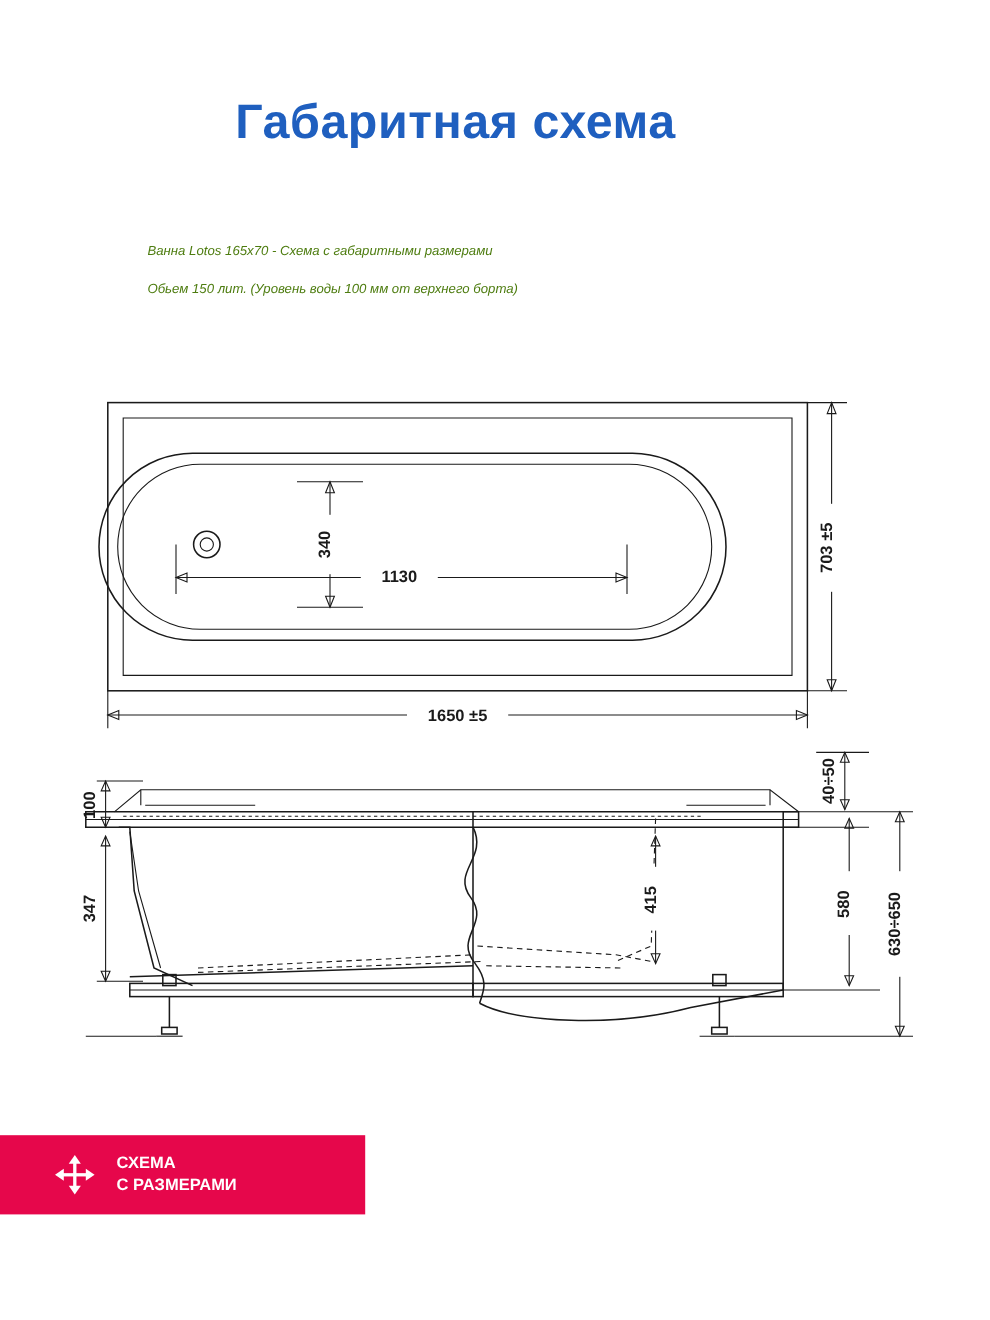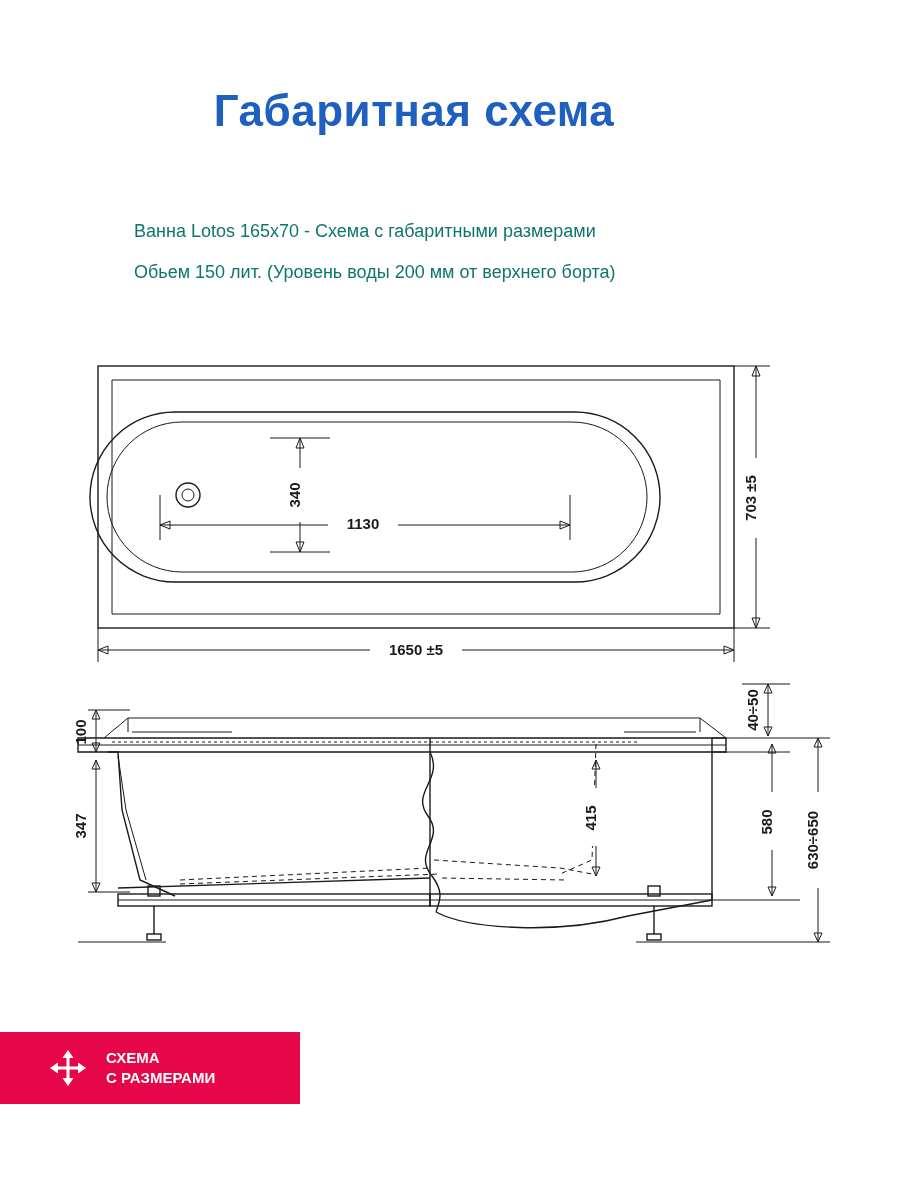--- a/index.html
+++ b/index.html
@@ -34,42 +34,43 @@
     font-family: "Liberation Sans", sans-serif;
   }
 
   .subtitle-block {
     position: absolute;
     top: 222px;
     left: 134px;
     width: 700px;
   }
   .subtitle {
-    font-size: 18px;
-    color: #0f766e;
+    font-size: 12px;
+    font-style: italic;
+    color: #4d7c0f;
     line-height: 1.1;
     font-family: "Liberation Sans", sans-serif;
   }
   .subtitle + .subtitle {
     margin-top: 21px;
   }
 
   .drawing {
     position: absolute;
     top: 340px;
     left: 0;
     width: 900px;
     height: 680px;
   }
 
   .footer-badge {
     position: absolute;
     left: 0;
     top: 1032px;
-    width: 300px;
+    width: 332px;
     height: 72px;
     background: #e6074b;
     display: flex;
     align-items: center;
     padding-left: 48px;
     box-sizing: border-box;
   }
   .footer-badge .badge-icon {
     width: 40px;
     height: 40px;
@@ -99,21 +100,21 @@
 </style>
 </head>
 <body>
 
 <div class="page">
 
   <div class="title">Габаритная схема</div>
 
   <div class="subtitle-block">
     <div class="subtitle">Ванна Lotos 165х70 - Схема с габаритными размерами</div>
-    <div class="subtitle">Обьем 150 лит.  (Уровень воды 200 мм от верхнего борта)</div>
+    <div class="subtitle">Обьем 150 лит.  (Уровень воды 100 мм от верхнего борта)</div>
   </div>
 
   <div class="drawing">
     <svg width="900" height="680" viewBox="0 0 900 680">
 
       <g>
 
         <rect class="ln med" x="98" y="26" width="636" height="262"></rect>
 
         <path class="ln thin" d="M112,40 L720,40 L720,274 L112,274 Z"></path>

